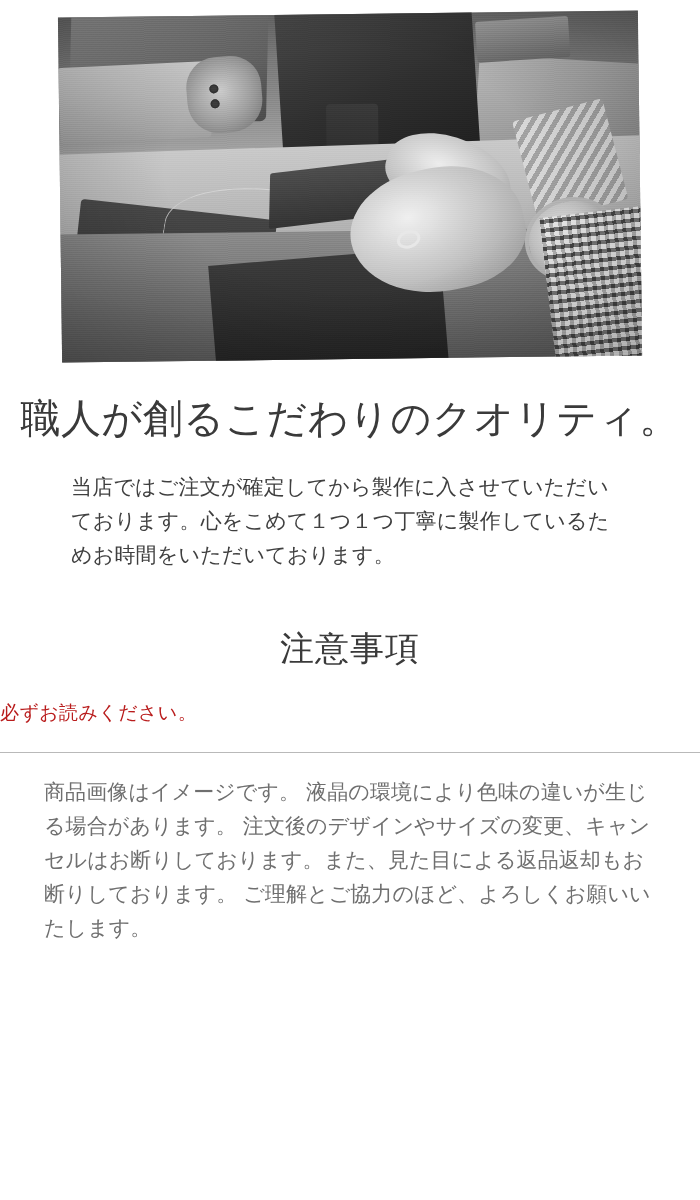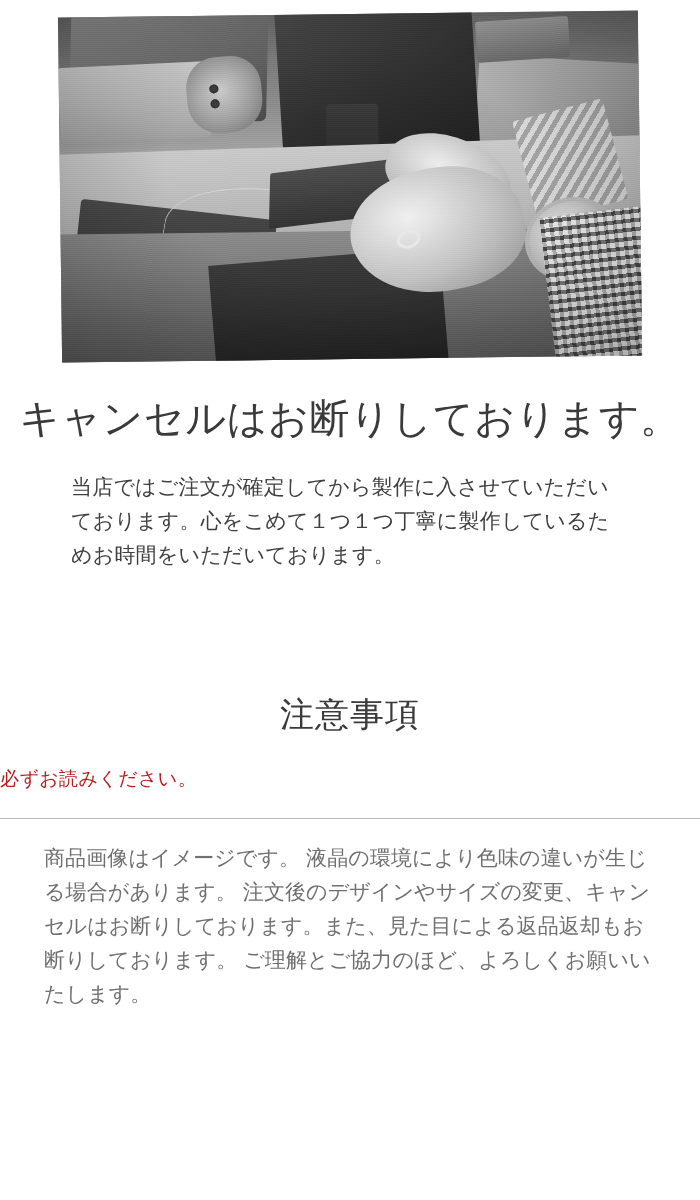--- a/index.html
+++ b/index.html
@@ -239,21 +239,21 @@
     width: 592px;
     font-size: 21px;
     line-height: 1.62;
     color: #3f3f3f;
     letter-spacing: 0.2px;
   }
   .lead p { margin: 17px; }
 
   
   .caution-title {
-    margin-top: 120px;
+    margin-top: 54px;
     text-align: center;
     font-size: 34px;
     color: #3a3a3a;
     letter-spacing: 1px;
     font-weight: 400;
   }
   .caution-sub {
     margin-top: 6px;
     text-align: left;
     font-size: 19px;
@@ -306,21 +306,21 @@
       <div class="ring"></div>
       <div class="band"></div>
       <div class="watch"></div>
       <div class="sleeve"></div>
       <div class="vignette"></div>
       <div class="grain"></div>
     </div>
   </div>
 </div>
 
-<h1 class="headline">キャンセルはお断りしております。</h1>
+<h1 class="headline">職人が創るこだわりのクオリティ。</h1>
 
 <div class="lead">
   <p>当店ではご注文が確定してから製作に入させていただいております。心をこめて１つ１つ丁寧に製作しているためお時間をいただいております。</p>
 </div>
 
 <h2 class="caution-title">注意事項</h2>
 <div class="caution-sub">必ずお読みください。</div>
 
 <div class="divider"></div>
 

